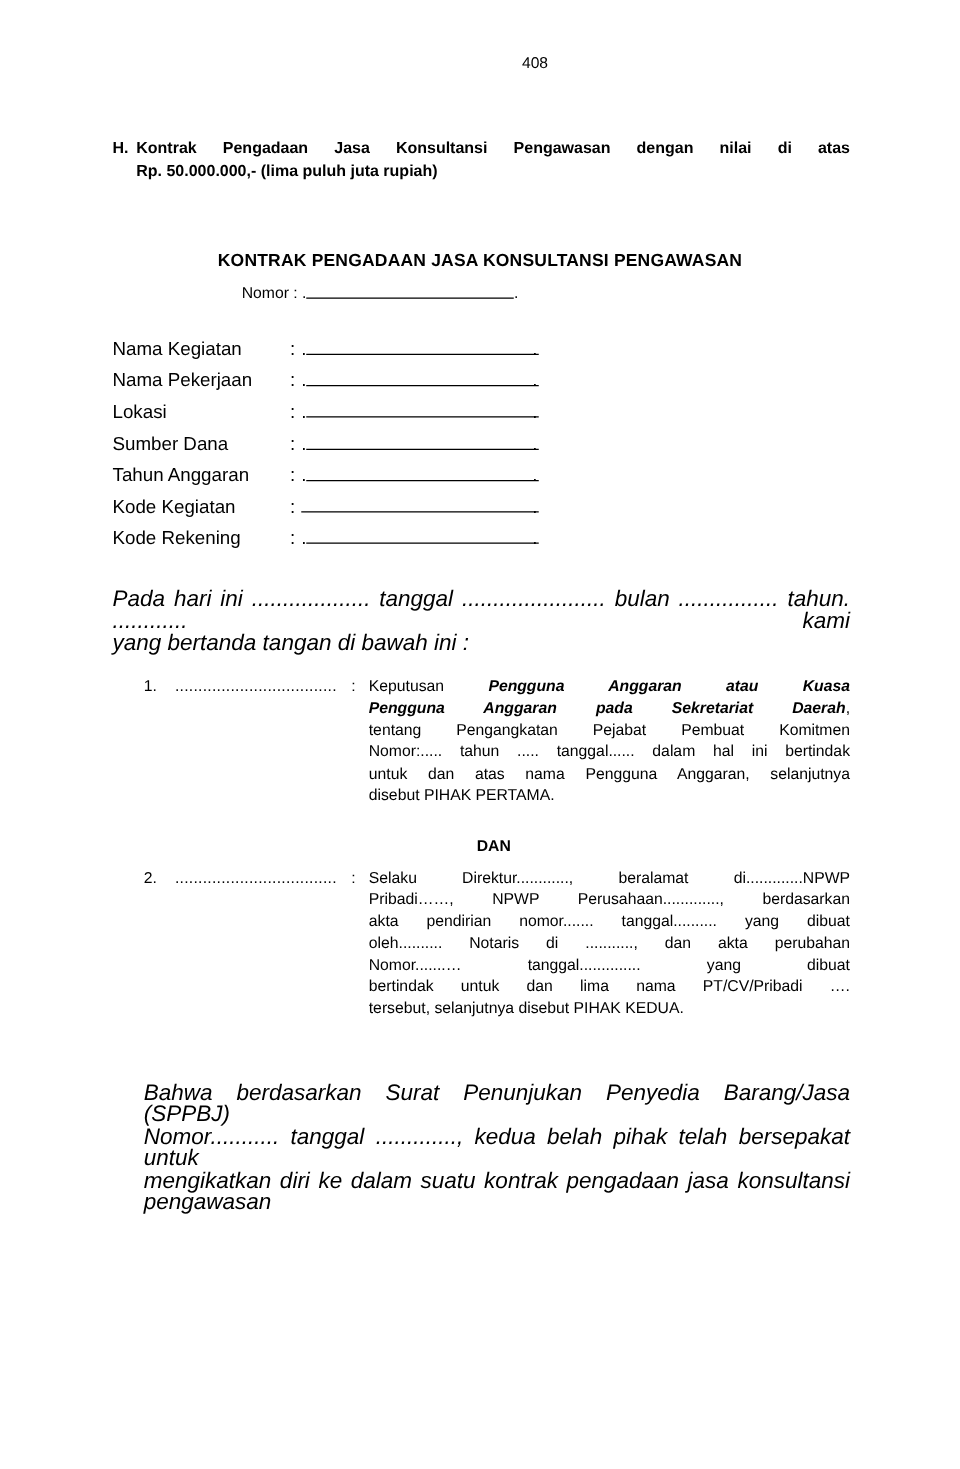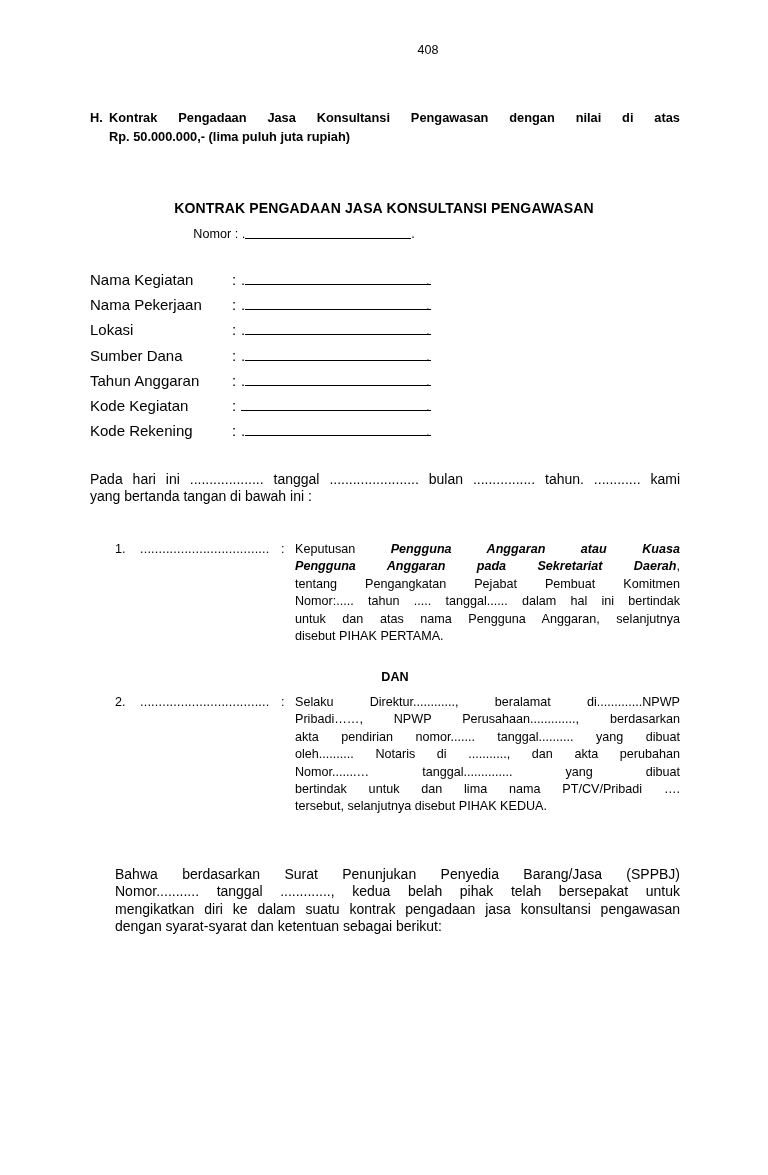--- a/index.html
+++ b/index.html
@@ -125,24 +125,25 @@
     margin-bottom: 1px;
   }
   .field-endmark {
     flex: 0 0 auto;
     margin-left: -5px;
   }
 
   
   .para {
     position: absolute;
-    font-size: 14px;
+    font-size: 18px;
     line-height: 17.4px;
     text-align: justify;
     text-justify: inter-word;
+    font-style: italic;
   }
   .para-opening {
     top: 471px;
     left: 90px;
     width: 590px;
   }
   .para-closing {
     top: 866px;
     left: 115px;
     width: 565px;
@@ -323,16 +324,15 @@
       <span class="ln">Nomor.......… tanggal.............. yang dibuat</span>
       <span class="ln">bertindak untuk dan lima nama PT/CV/Pribadi ….</span>
       <span class="ln-last">tersebut, selanjutnya disebut PIHAK KEDUA.</span>
     </span>
   </div>
 
   <div class="para para-closing">
     <span class="ln">Bahwa berdasarkan Surat Penunjukan Penyedia Barang/Jasa (SPPBJ)</span>
     <span class="ln">Nomor........... tanggal ............., kedua belah pihak telah bersepakat untuk</span>
     <span class="ln">mengikatkan diri ke dalam suatu kontrak pengadaan jasa konsultansi pengawasan</span>
-    <span class="ln-last">dengan syarat-syarat dan ketentuan sebagai berikut:</span>
   </div>
 
 </div>
 
 </body></html>

